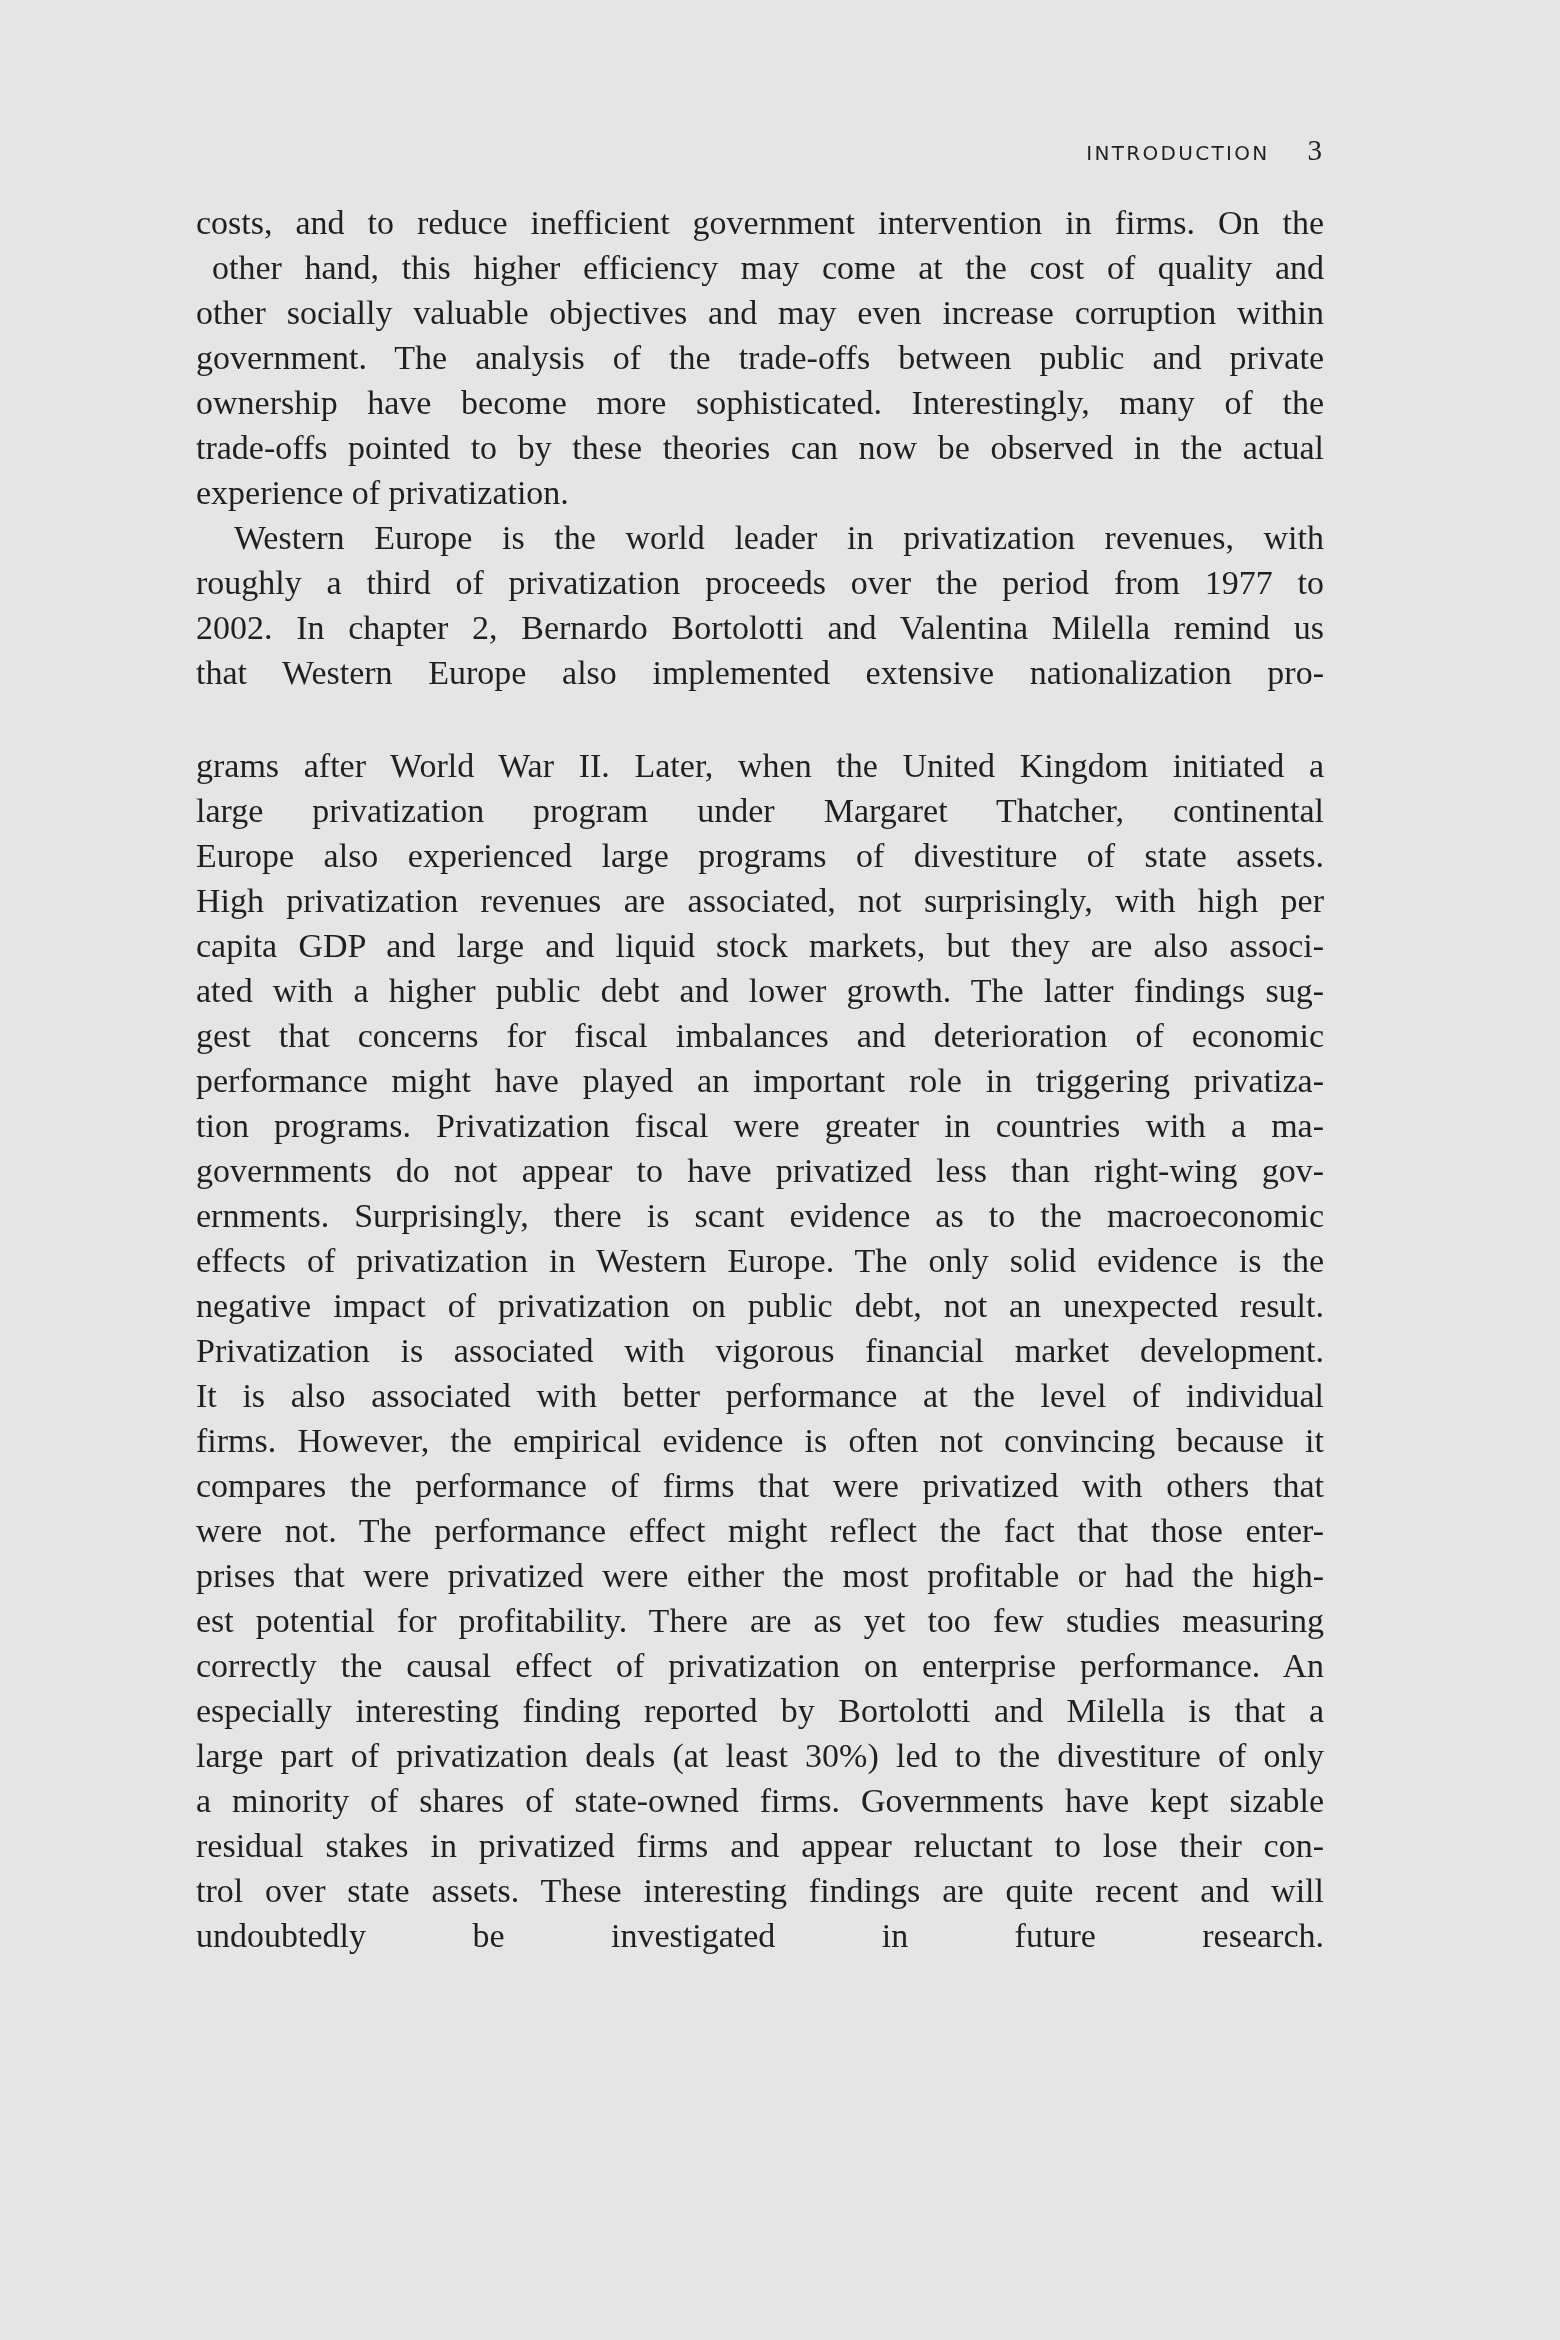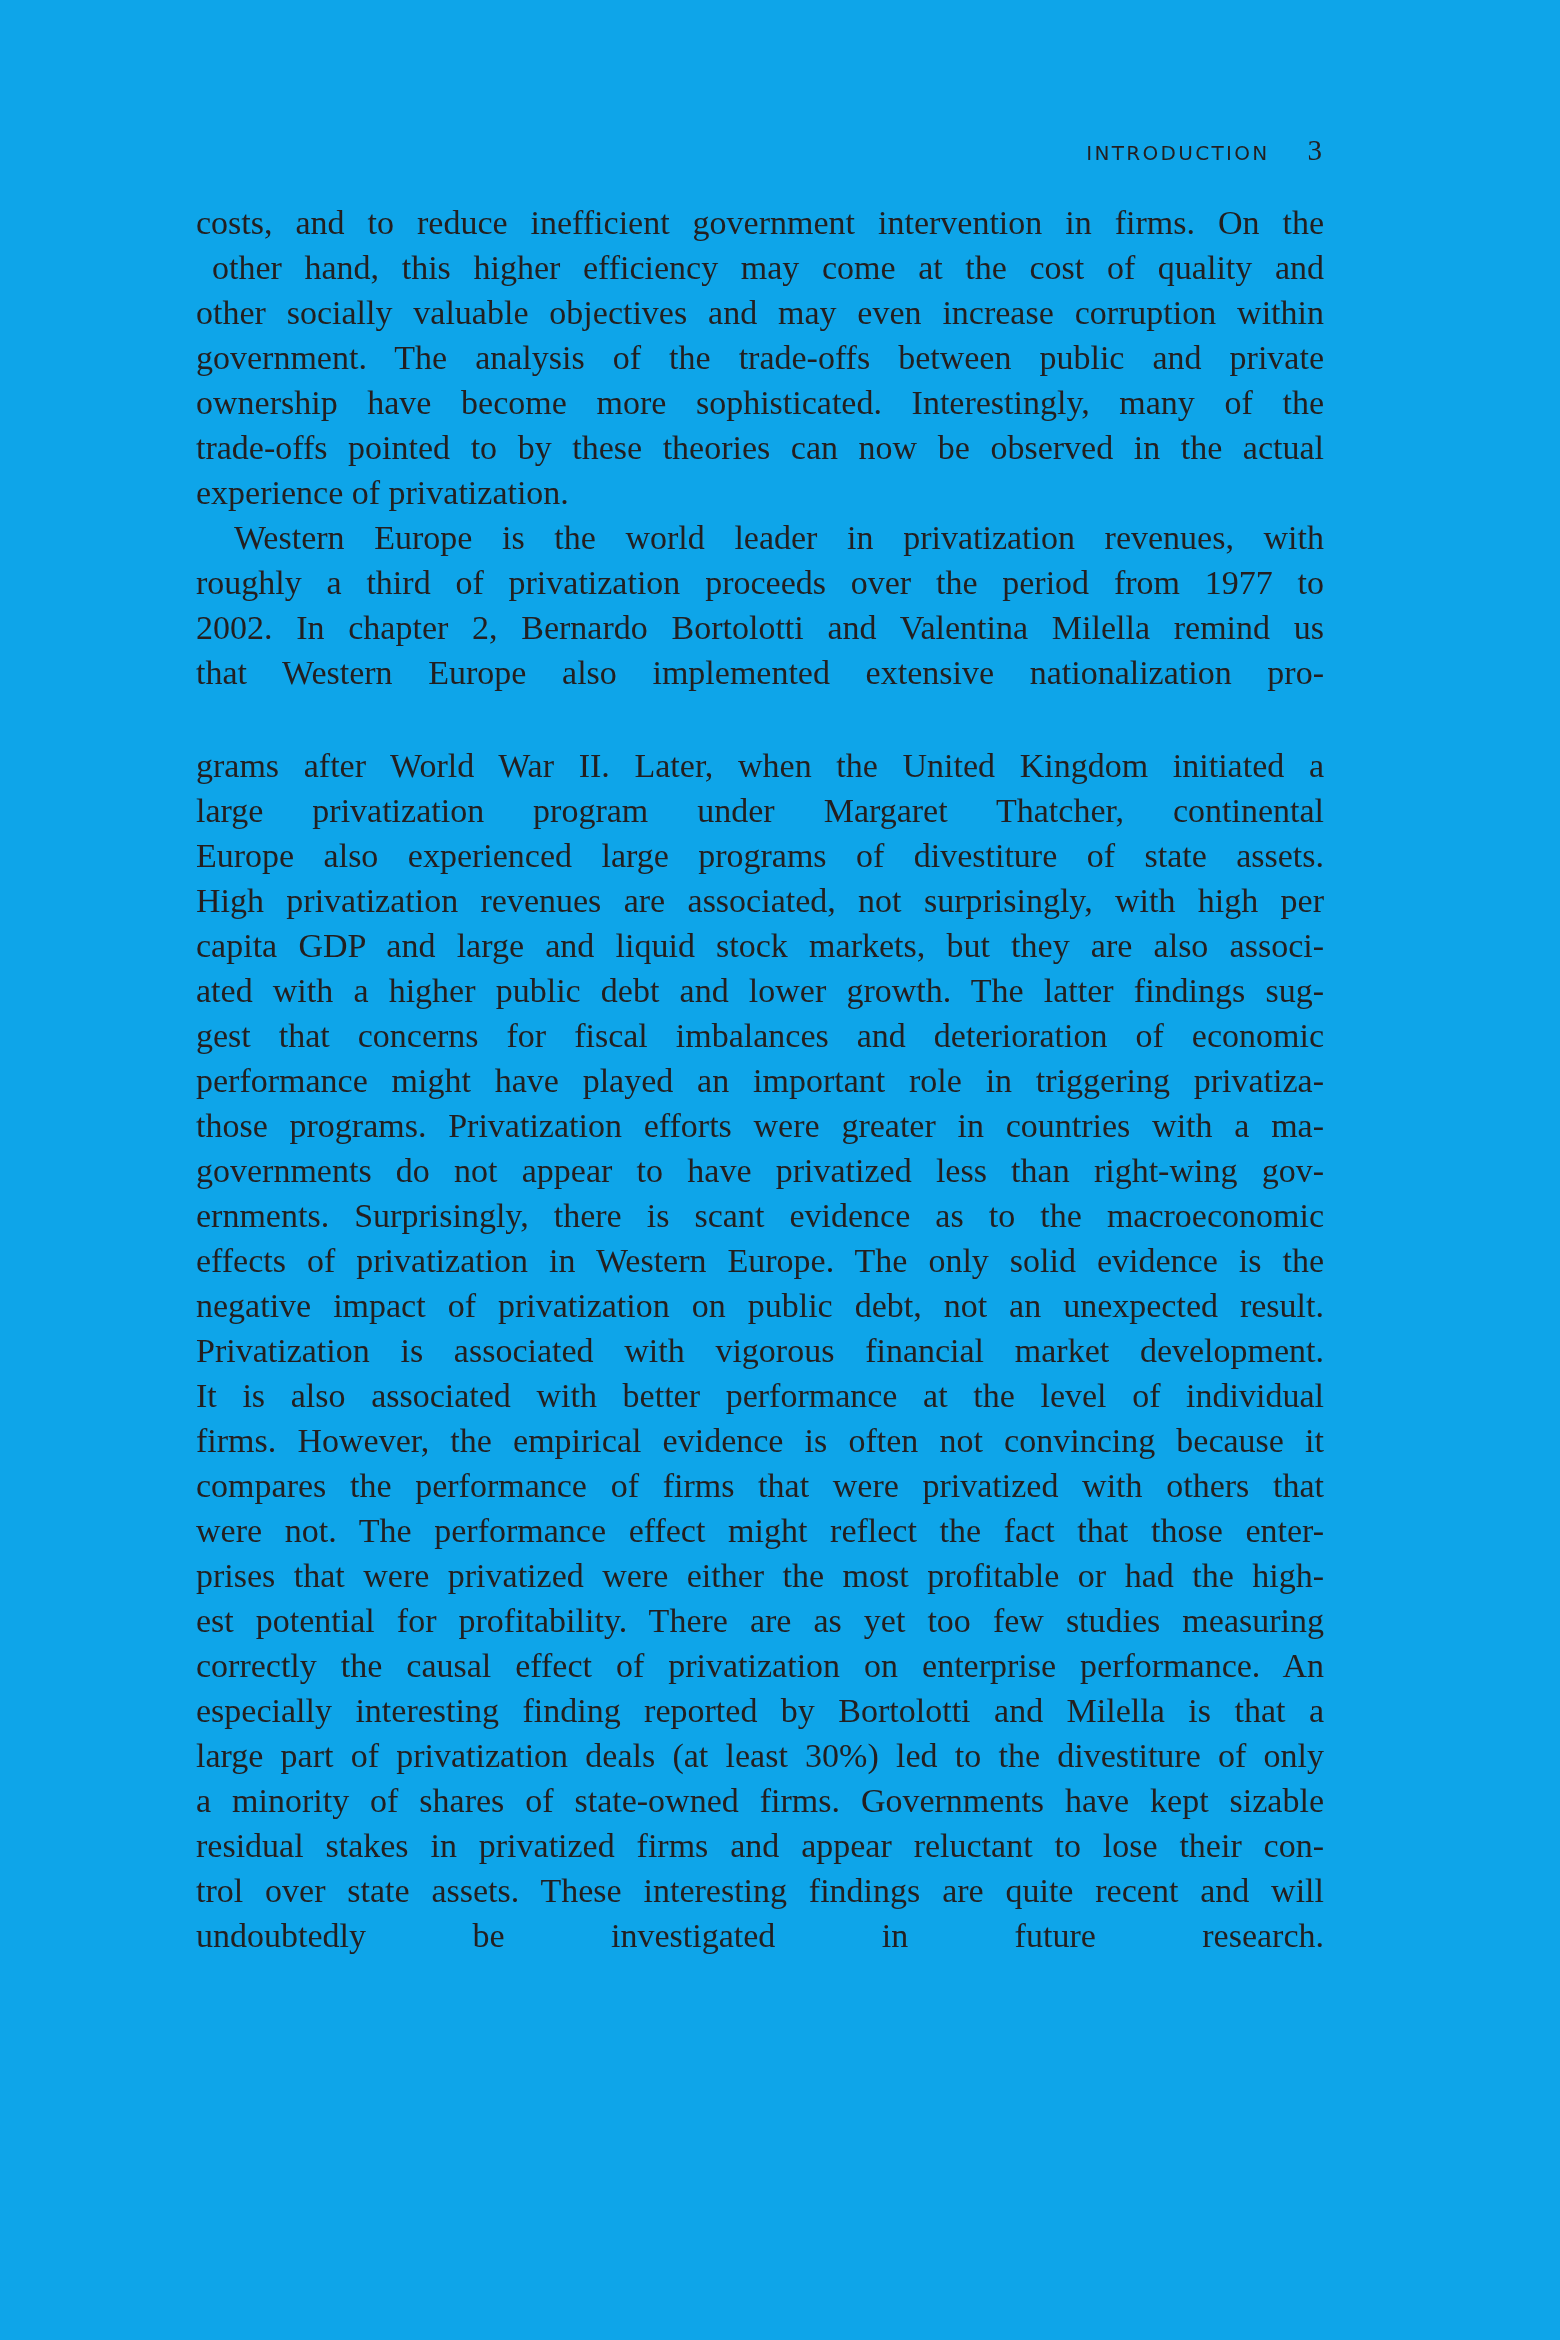--- a/index.html
+++ b/index.html
@@ -1,17 +1,17 @@
 <!DOCTYPE html>
 <html><head>
 <meta charset="utf-8">
 <style>
   html, body { margin: 0; padding: 0; background: #ffffff; }
   body { width: 1561px; height: 2341px; position: relative; overflow: hidden; }
-  .page { position: absolute; left: 0; top: 0; width: 1561px; height: 2341px; background: #0ea5e9; }
+  .page { position: absolute; left: 0; top: 0; width: 1561px; height: 2341px; background: #e5e5e5; }
   .running-head {
     position: absolute; top: 134px; right: 239px;
     font-family: "DejaVu Sans", "Liberation Sans", sans-serif;
     font-size: 20px; letter-spacing: 2.3px; color: #231f20;
     display: flex; align-items: baseline; gap: 38px;
   }
   .running-head .folio {
     font-family: "Liberation Serif", serif; font-size: 29px; letter-spacing: 0;
   }
   .body-text {
@@ -50,21 +50,21 @@
       <span class="line" style="white-space: normal; overflow: hidden;">2002. In chapter 2, Bernardo Bortolotti and Valentina Milella remind us</span>
       <span class="line" style="white-space: normal; overflow: hidden;">that Western Europe also implemented extensive nationalization pro-</span>
       <span class="line" style="white-space: normal; overflow: hidden; margin-top: 48px;">grams after World War II. Later, when the United Kingdom initiated a</span>
       <span class="line" style="white-space: normal; overflow: hidden;">large privatization program under Margaret Thatcher, continental</span>
       <span class="line" style="white-space: normal; overflow: hidden;">Europe also experienced large programs of divestiture of state assets.</span>
       <span class="line" style="white-space: normal; overflow: hidden;">High privatization revenues are associated, not surprisingly, with high per</span>
       <span class="line" style="white-space: normal; overflow: hidden;">capita GDP and large and liquid stock markets, but they are also associ-</span>
       <span class="line" style="white-space: normal; overflow: hidden;">ated with a higher public debt and lower growth. The latter findings sug-</span>
       <span class="line" style="white-space: normal; overflow: hidden;">gest that concerns for fiscal imbalances and deterioration of economic</span>
       <span class="line" style="white-space: normal; overflow: hidden;">performance might have played an important role in triggering privatiza-</span>
-      <span class="line" style="white-space: normal; overflow: hidden;">those programs. Privatization efforts were greater in countries with a ma-</span>
+      <span class="line" style="white-space: normal; overflow: hidden;">tion programs. Privatization fiscal were greater in countries with a ma-</span>
       <span class="line" style="white-space: normal; overflow: hidden;">governments do not appear to have privatized less than right-wing gov-</span>
       <span class="line" style="white-space: normal; overflow: hidden;">ernments. Surprisingly, there is scant evidence as to the macroeconomic</span>
       <span class="line" style="white-space: normal; overflow: hidden;">effects of privatization in Western Europe. The only solid evidence is the</span>
       <span class="line" style="white-space: normal; overflow: hidden;">negative impact of privatization on public debt, not an unexpected result.</span>
       <span class="line" style="white-space: normal; overflow: hidden;">Privatization is associated with vigorous financial market development.</span>
       <span class="line" style="white-space: normal; overflow: hidden;">It is also associated with better performance at the level of individual</span>
       <span class="line" style="white-space: normal; overflow: hidden;">firms. However, the empirical evidence is often not convincing because it</span>
       <span class="line" style="white-space: normal; overflow: hidden;">compares the performance of firms that were privatized with others that</span>
       <span class="line" style="white-space: normal; overflow: hidden;">were not. The performance effect might reflect the fact that those enter-</span>
       <span class="line" style="white-space: normal; overflow: hidden;">prises that were privatized were either the most profitable or had the high-</span>

